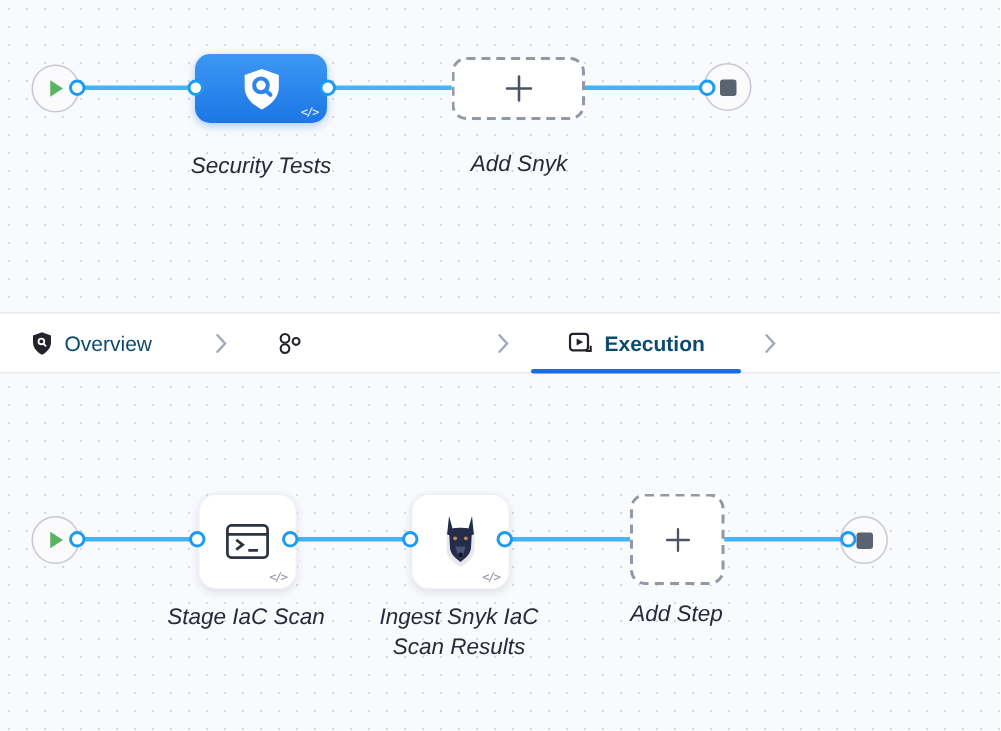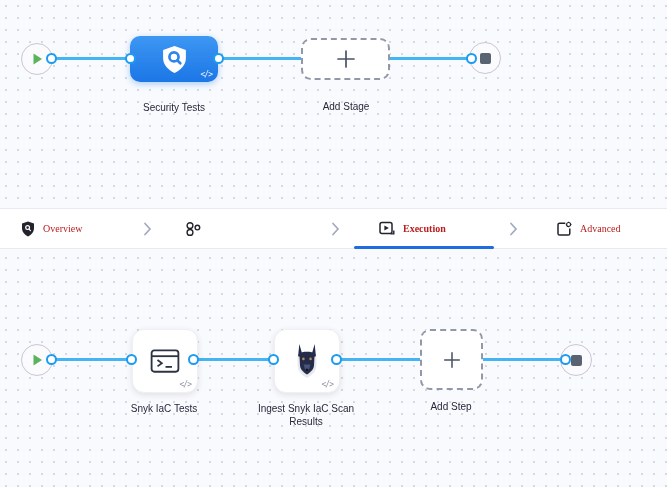--- a/index.html
+++ b/index.html
@@ -23,26 +23,26 @@
     display:flex;align-items:center;justify-content:center;z-index:4;}
   .step-node{position:absolute;width:64px;height:62px;background:#fff;border-radius:12px;
     border:1px solid #eef0f4;box-shadow:0 2px 6px rgba(40,41,61,.12);
     display:flex;align-items:center;justify-content:center;z-index:4;}
   .add-box{position:absolute;background:#fff;border:2px dashed #9298a8;border-radius:10px;
     box-sizing:border-box;display:flex;align-items:center;justify-content:center;z-index:4;cursor:pointer;}
   .code-badge{position:absolute;right:6px;bottom:3px;font-size:8px;letter-spacing:-1px;
     font-family:"DejaVu Sans Mono",monospace;}
   .code-badge.on-blue{color:rgba(255,255,255,.9);}
   .code-badge.on-white{color:#9096a3;}
-  .node-label{position:absolute;font-size:10px;font-weight:500;color:#27283a;
-    text-align:center;line-height:1.3;z-index:3;}
+  .node-label{position:absolute;font-size:15px;font-weight:500;color:#27283a;
+    text-align:center;line-height:1.3;z-index:3;font-style:italic;}
   .tab-bar{position:absolute;left:0;top:208px;width:667px;height:41px;background:#fff;
     border-top:1px solid #e7eaf1;border-bottom:1px solid #e7eaf1;box-sizing:border-box;z-index:6;}
   .tab{position:absolute;top:0;height:100%;display:flex;align-items:center;gap:8px;
-    font-size:10px;color:#b91c1c;cursor:pointer;white-space:nowrap;font-family:Liberation Serif, serif;}
+    font-size:14px;color:#0c4a6e;cursor:pointer;white-space:nowrap;}
   .tab.active{font-weight:700;}
   .tab-sep{position:absolute;top:0;height:100%;display:flex;align-items:center;}
   .tab-underline{position:absolute;left:354px;bottom:-1px;width:140px;height:3px;
     background:#1f6ce1;border-radius:2px;}
 </style>
 </head>
 <body>
 
 <div class="screen">
 
@@ -72,21 +72,21 @@
   <div class="terminal-circle" style="left:469px;top:42px">
     <div class="stop-square"></div>
   </div>
 
   <div class="connector-dot" style="left:46px;top:53px"></div>
   <div class="connector-dot" style="left:125px;top:53px"></div>
   <div class="connector-dot" style="left:213px;top:53px"></div>
   <div class="connector-dot" style="left:466px;top:53px"></div>
 
   <div class="node-label" style="left:104px;top:101px;width:140px">Security Tests</div>
-  <div class="node-label" style="left:286px;top:100px;width:120px">Add Stage</div>
+  <div class="node-label" style="left:286px;top:100px;width:120px">Add Snyk</div>
 
   <div class="tab-bar">
 
     <div class="tab" style="left:21px">
       <svg width="14" height="16" viewBox="0 0 14 16">
         <path d="M7 .5 L13 2.6 V7 C13 11 10.5 13.6 7 15.5 C3.5 13.6 1 11 1 7 V2.6 Z" fill="#23232e"></path>
         <circle cx="6.6" cy="6.6" r="1.9" fill="none" stroke="#ffffff" stroke-width="1.2"></circle>
         <path d="M8 8.2 L9.4 9.6" stroke="#ffffff" stroke-width="1.2" stroke-linecap="round"></path>
       </svg>
       <span>Overview</span>
@@ -122,28 +122,20 @@
       </svg>
       <span>Execution</span>
     </div>
 
     <div class="tab-sep" style="left:509px">
       <svg width="9" height="14" viewBox="0 0 9 14">
         <path d="M2 1.5 L7 7 L2 12.5" stroke="#a2a9c2" stroke-width="1.7" fill="none" stroke-linecap="round"></path>
       </svg>
     </div>
 
-    <div class="tab" style="left:556px">
-      <svg width="16" height="16" viewBox="0 0 16 16">
-        <path d="M9.3 2.2 H3.6 C2.5 2.2 2 2.7 2 3.8 V12.4 C2 13.5 2.5 14 3.6 14 H12.2 C13.3 14 13.8 13.5 13.8 12.4 V7.6" fill="none" stroke="#23232e" stroke-width="1.5"></path>
-        <circle cx="12.6" cy="3.5" r="2" fill="none" stroke="#23232e" stroke-width="1.2"></circle>
-        <path d="M12.6 .7 V1.5 M12.6 5.5 V6.3 M9.8 3.5 H10.6 M14.6 3.5 H15.4" stroke="#23232e" stroke-width="1.1"></path>
-      </svg>
-      <span>Advanced</span>
-    </div>
 
     <div class="tab-underline"></div>
   </div>
 
   <div class="flow-line" style="left:51px;top:358px;width:515px"></div>
 
   <div class="terminal-circle" style="left:21px;top:344px">
     <svg width="12" height="14" viewBox="0 0 12 14">
       <path d="M2.5 1.5 L11 7 L2.5 12.5 Z" fill="#5cb35f"></path>
     </svg>
@@ -185,17 +177,17 @@
     <div class="stop-square"></div>
   </div>
 
   <div class="connector-dot" style="left:46px;top:354px"></div>
   <div class="connector-dot" style="left:126px;top:354px"></div>
   <div class="connector-dot" style="left:188px;top:354px"></div>
   <div class="connector-dot" style="left:268px;top:354px"></div>
   <div class="connector-dot" style="left:331px;top:354px"></div>
   <div class="connector-dot" style="left:560px;top:354px"></div>
 
-  <div class="node-label" style="left:94px;top:402px;width:140px">Snyk IaC Tests</div>
+  <div class="node-label" style="left:94px;top:402px;width:140px">Stage IaC Scan</div>
   <div class="node-label" style="left:391px;top:400px;width:120px">Add Step</div>
   <div class="node-label" style="left:240px;top:402px;width:132px">Ingest Snyk IaC Scan Results</div>
 
 </div>
 
 </body></html>

